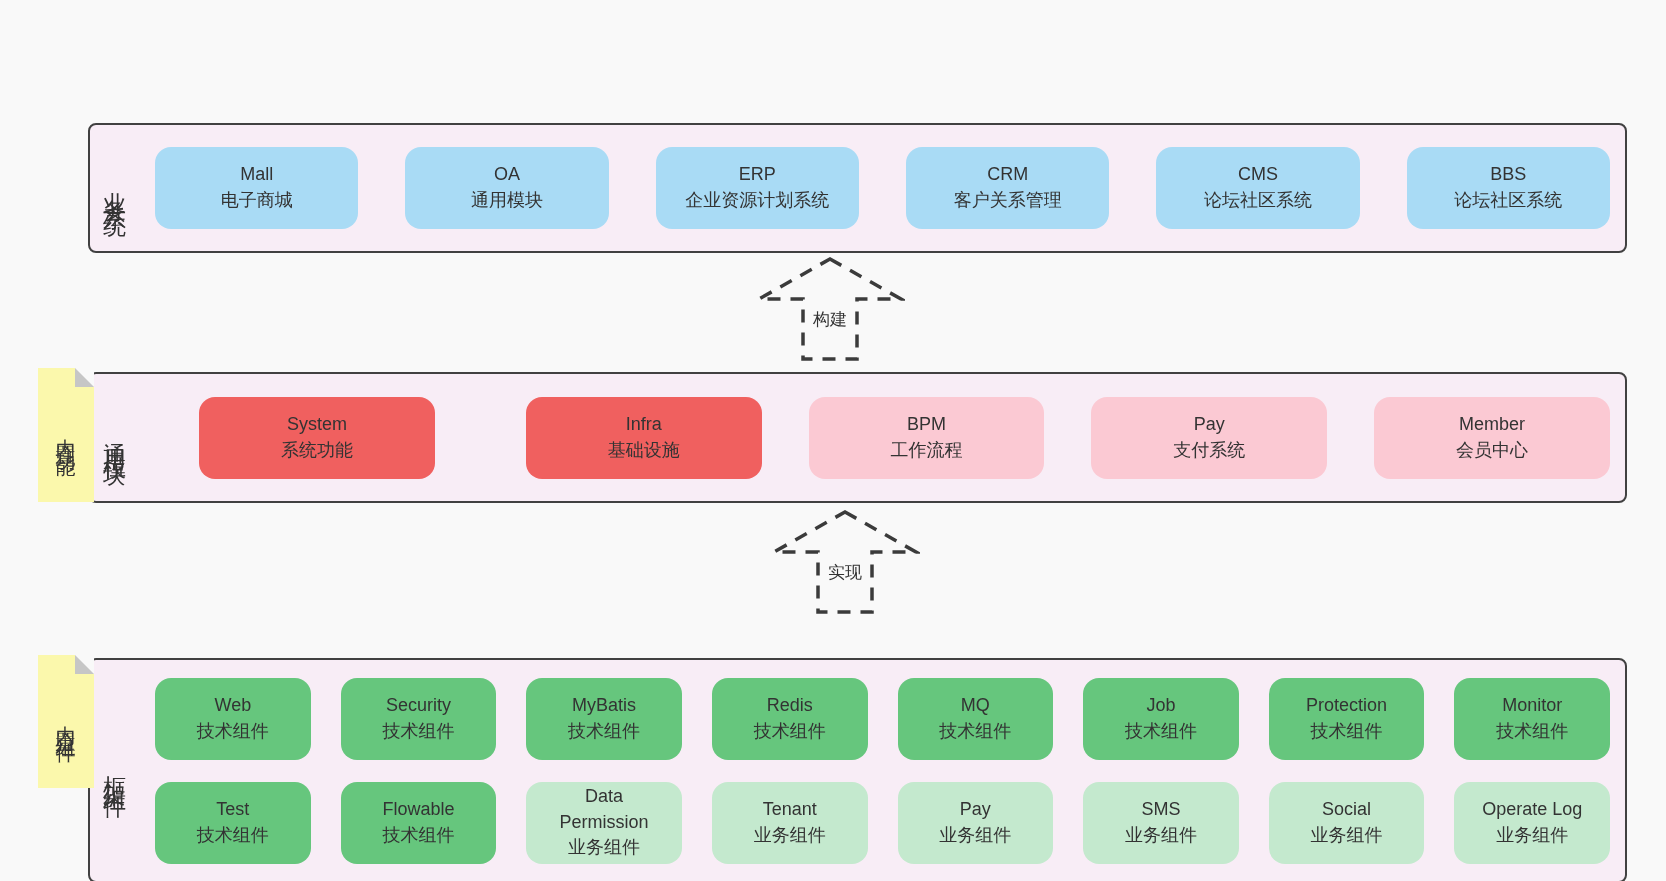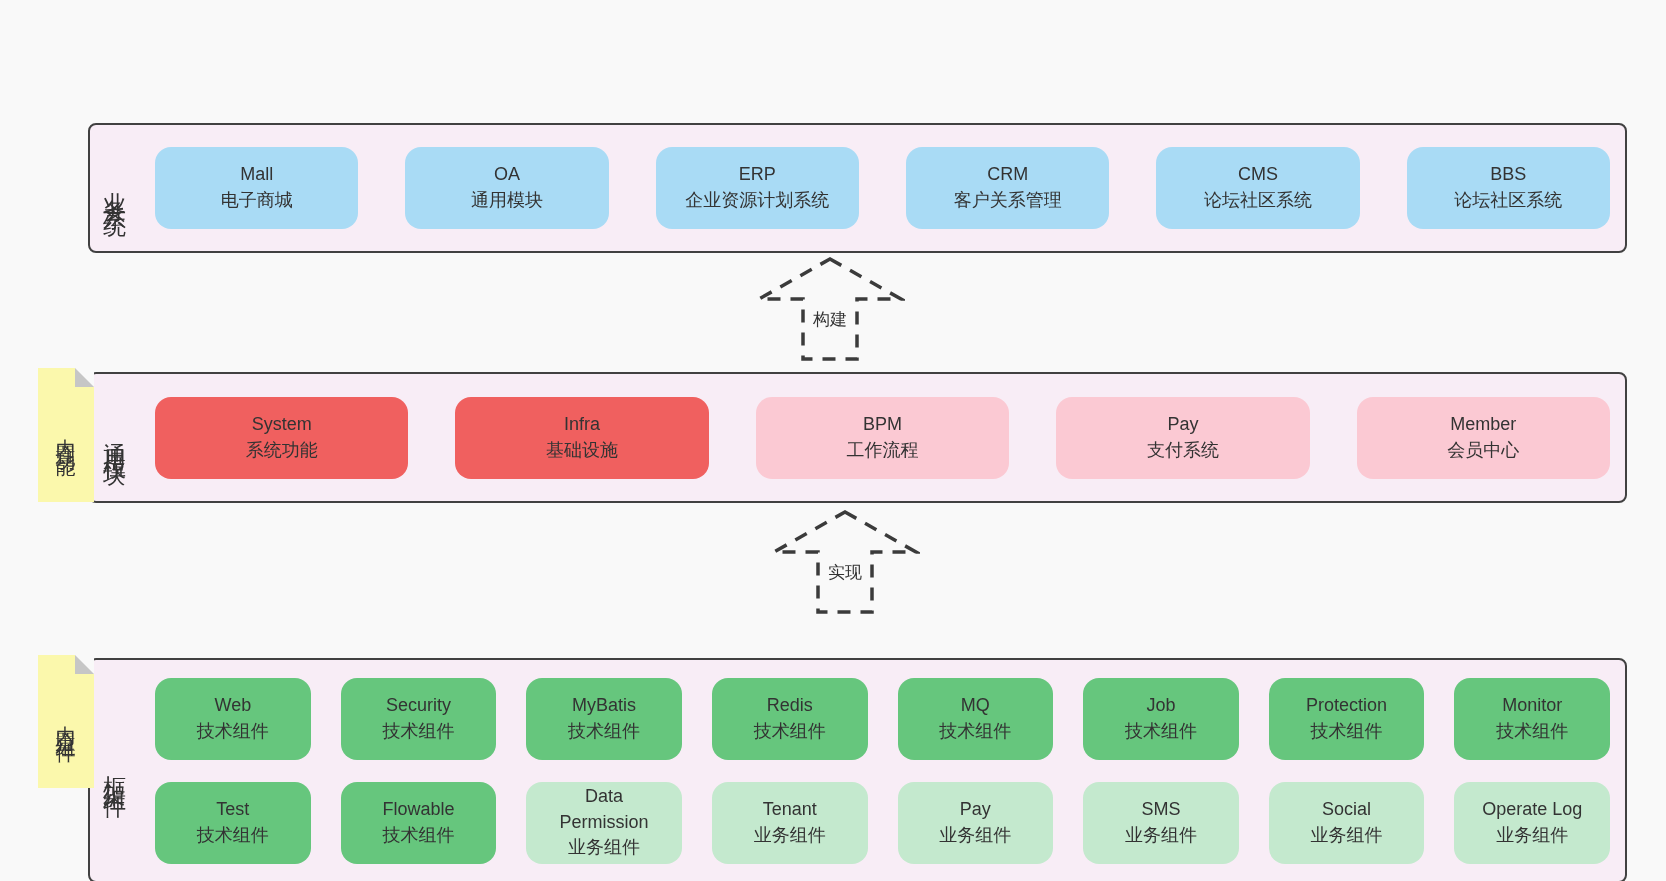--- a/index.html
+++ b/index.html
@@ -44,21 +44,21 @@
   #layer-components .row{position:static;transform:none;}
 
   
   .box{
     flex:1 1 0;height:82px;border-radius:16px;
     display:flex;flex-direction:column;align-items:center;justify-content:center;
     text-align:center;font-size:18px;line-height:1.42;
     padding:2px 24px;box-sizing:border-box;
   }
   .box.blue{background:var(--c-blue,#a9dbf5);}
-  .box.red{background:var(--c-red,#f0605f);}
+  .box.red{background:var(--c-red,#f0605f);margin-left:44px;}
   .box.pink{background:var(--c-pink,#fbc9d3);}
   .box.green{background:var(--c-green,#66c67d);}
   .box.green_light{background:var(--c-green-light,#c4e9ce);}
 
   
   .note{
     position:absolute;left:38px;width:56px;
     background:var(--c-note,#fbf8ac);
     z-index:5;
     display:flex;align-items:center;justify-content:center;

